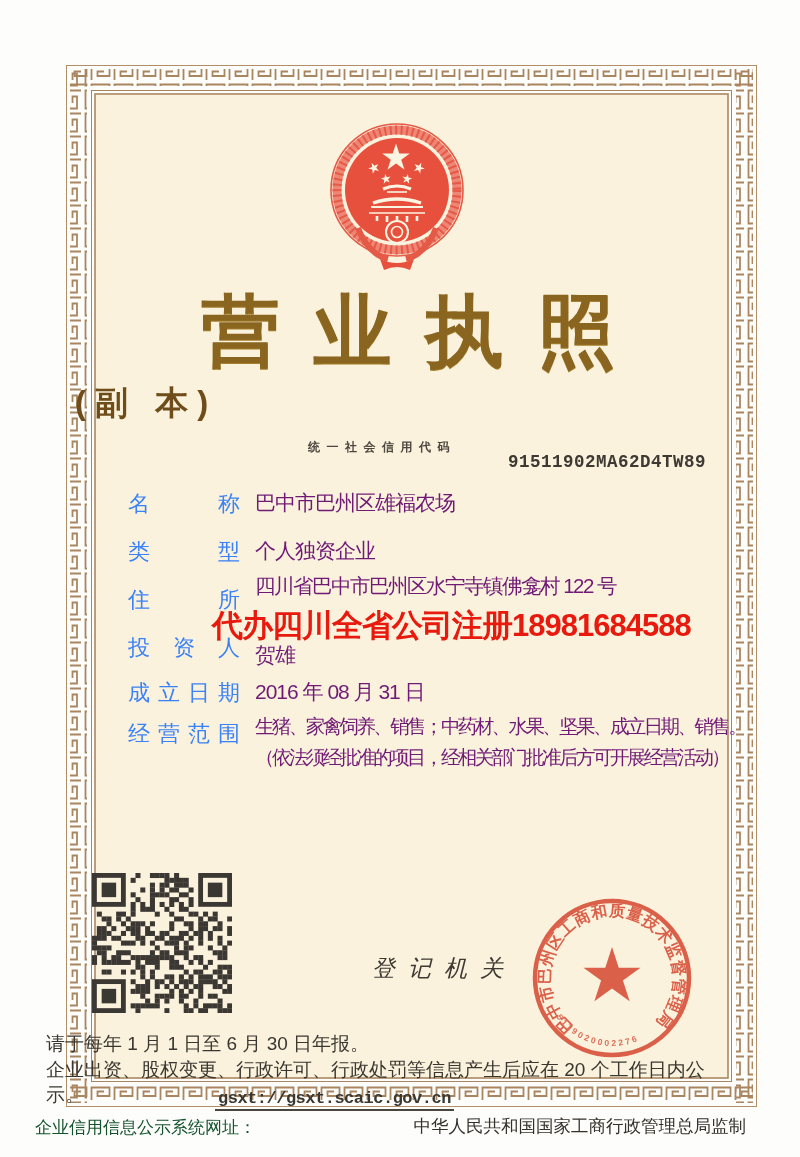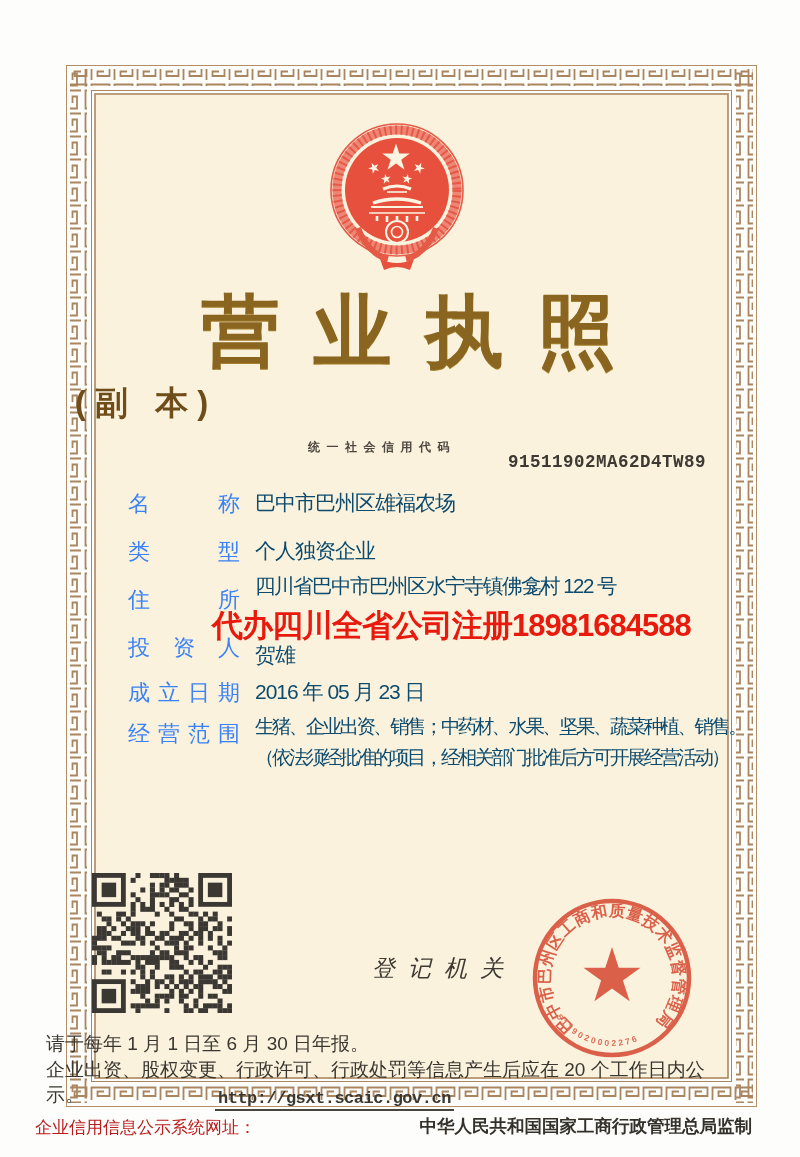--- a/index.html
+++ b/index.html
@@ -33,21 +33,21 @@
     font-family:"Liberation Mono","DejaVu Sans Mono",monospace;font-weight:700;letter-spacing:0.5px;margin-top:16px;
   }
   
   .flabel{
     position:absolute;left:128px;width:112px;z-index:2;
     font-size:22px;font-weight:500;color:#3b82f6;
     text-align:justify;text-align-last:justify;
   }
   .fvalue{
     position:absolute;left:255px;z-index:2;
-    font-size:21px;color:#0c4a6e;letter-spacing:-1px;white-space:nowrap;
+    font-size:21px;color:#701a75;letter-spacing:-1px;white-space:nowrap;
   }
   .scope{font-size:19.5px;letter-spacing:-2.6px;}
   
   .watermark{
     left:212px;top:605px;z-index:5;
     font-size:31px;font-weight:600;color:#e8190d;letter-spacing:-1px;white-space:nowrap;text-align:center;
   }
   
   #qr{left:92px;top:873px;z-index:2;}
   .reg-label{
@@ -61,22 +61,22 @@
   .d-y{left:503px;top:1020px;} .d-yu{left:544px;top:1025px;}
   .d-m{left:575px;top:1018px;} .d-mu{left:602px;top:1023px;}
   .d-d{left:638px;top:1015px;} .d-du{left:667px;top:1021px;}
   .note{left:46px;z-index:4;font-size:19px;color:#3a3730;white-space:nowrap;}
   .n1{top:1031px;text-align:right;} .n2{top:1057px;text-align:right;} .n3{top:1082px;}
   .url{
     left:215px;top:1089px;z-index:4;
     font-size:17px;color:#3a3730;font-family:"Liberation Mono","DejaVu Sans Mono",monospace;
     border-bottom:2px solid #4a463e;padding:0 3px 1px 3px;font-weight:600;letter-spacing:-0.5px;
   }
-  .footer-left{left:35px;top:1116px;z-index:2;font-size:17px;color:#b91c1c;}
-  .footer-right{left:0;top:1114px;width:746px;text-align:right;z-index:2;font-size:17.5px;font-weight:700;color:#34302a;padding-left:6px;}
+  .footer-left{left:35px;top:1116px;z-index:2;font-size:17px;color:#14532d;}
+  .footer-right{left:0;top:1114px;width:746px;text-align:right;z-index:2;font-size:17.5px;font-weight:400;color:#34302a;}
 </style>
 </head>
 <body>
 
 <svg id="frame" class="abs" width="691" height="1042" viewBox="0 0 691 1042">
   <defs>
     <path id="st" d="M0,-10 L2.25,-3.09 L9.51,-3.09 L3.63,1.18 L5.88,8.09 L0,3.82 L-5.88,8.09 L-3.63,1.18 L-9.51,-3.09 L-2.25,-3.09 Z"></path>
     <pattern id="mh" width="23" height="17" patternUnits="userSpaceOnUse">
       <path d="M2.5,15 V2.5 H20.5 V11 H8.5 V6.5 H15" fill="none" stroke="#aa8660" stroke-width="1.8"></path>
     </pattern>
@@ -134,24 +134,24 @@
 <span class="flabel" style="top:537px">类型</span>
 <span class="fvalue" style="top:537px">个人独资企业</span>
 
 <span class="flabel" style="top:585px">住所</span>
 <span class="fvalue" style="top:572px;font-size:20.5px;letter-spacing:-1.5px">四川省巴中市巴州区水宁寺镇佛龛村 122 号</span>
 
 <span class="flabel" style="top:633px">投资人</span>
 <span class="fvalue" style="top:641px">贺雄</span>
 
 <span class="flabel" style="top:678px">成立日期</span>
-<span class="fvalue" style="top:678px">2016 年 05 月 23 日</span>
+<span class="fvalue" style="top:678px">2016 年 08 月 31 日</span>
 
 <span class="flabel" style="top:719px">经营范围</span>
-<span class="fvalue scope" style="top:713px">生猪、企业出资、销售；中药材、水果、坚果、蔬菜种植、销售。</span>
+<span class="fvalue scope" style="top:713px">生猪、家禽饲养、销售；中药材、水果、坚果、成立日期、销售。</span>
 <span class="fvalue scope" style="top:744px">（依法须经批准的项目，经相关部门批准后方可开展经营活动）</span>
 
 <div class="abs watermark">代办四川全省公司注册18981684588</div>
 
 <svg id="qr" class="abs" width="140" height="140" viewBox="0 0 140 140">
     <rect x="43.45" y="0.00" width="5.03" height="5.03" fill="#3b3733"></rect>
     <rect x="57.93" y="0.00" width="5.03" height="5.03" fill="#3b3733"></rect>
     <rect x="62.76" y="0.00" width="5.03" height="5.03" fill="#3b3733"></rect>
     <rect x="67.59" y="0.00" width="5.03" height="5.03" fill="#3b3733"></rect>
     <rect x="72.41" y="0.00" width="5.03" height="5.03" fill="#3b3733"></rect>
@@ -489,15 +489,15 @@
     <textPath href="#sealArcTop" startOffset="0" textLength="300" lengthAdjust="spacing">巴中市巴州区工商和质量技术监督管理局</textPath>
   </text>
   <text font-size="8.5" fill="#df6150" letter-spacing="2.5" font-weight="bold">
     <textPath href="#sealArcBottom" startOffset="6">5119020002276</textPath>
   </text>
 </svg>
 
 <div class="abs note n1">请于每年 1 月 1 日至 6 月 30 日年报。</div>
 <div class="abs note n2">企业出资、股权变更、行政许可、行政处罚等信息产生后应在 20 个工作日内公</div>
 <div class="abs note n3">示。</div>
-<div class="abs url">http://gsxt.scaic.gov.cn</div>
+<div class="abs url">gsxt://gsxt.scaic.gov.cn</div>
 <div class="abs footer-left">企业信用信息公示系统网址：</div>
 <div class="abs footer-right">中华人民共和国国家工商行政管理总局监制</div>
 
 </body></html>

